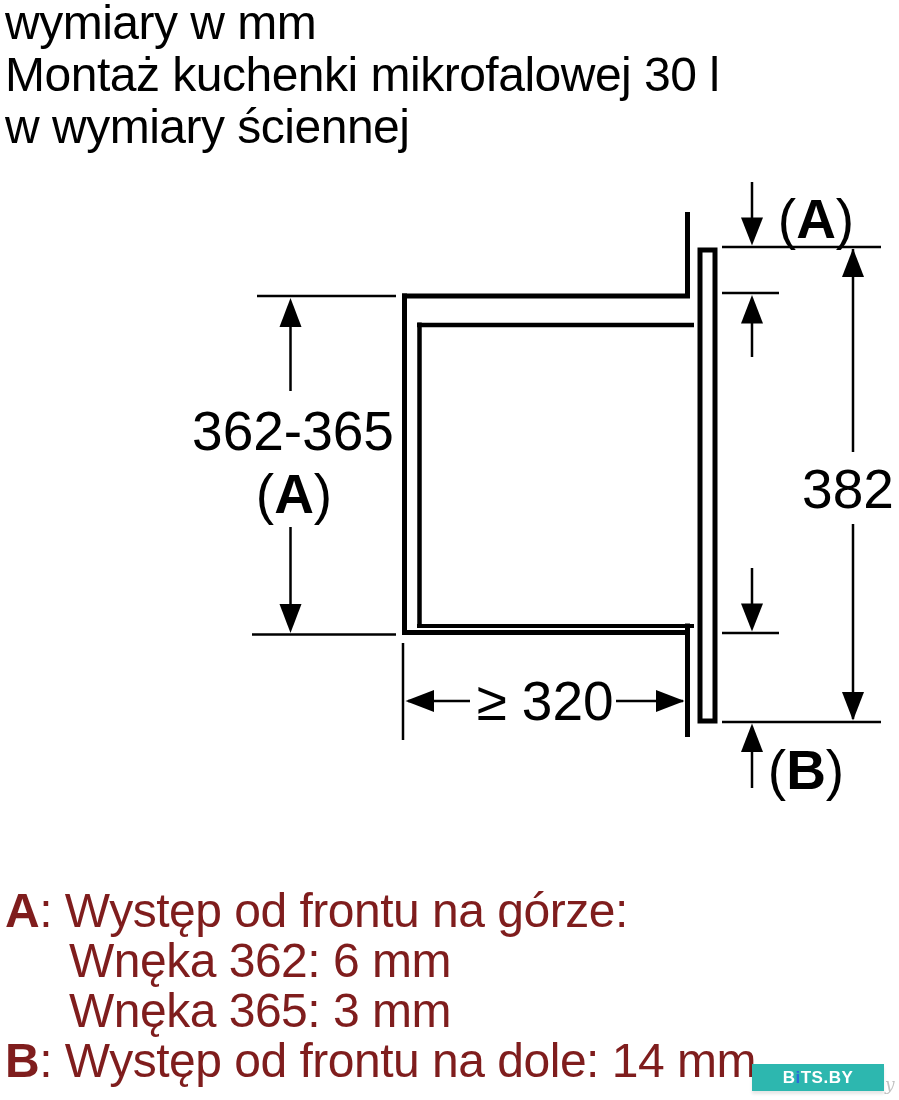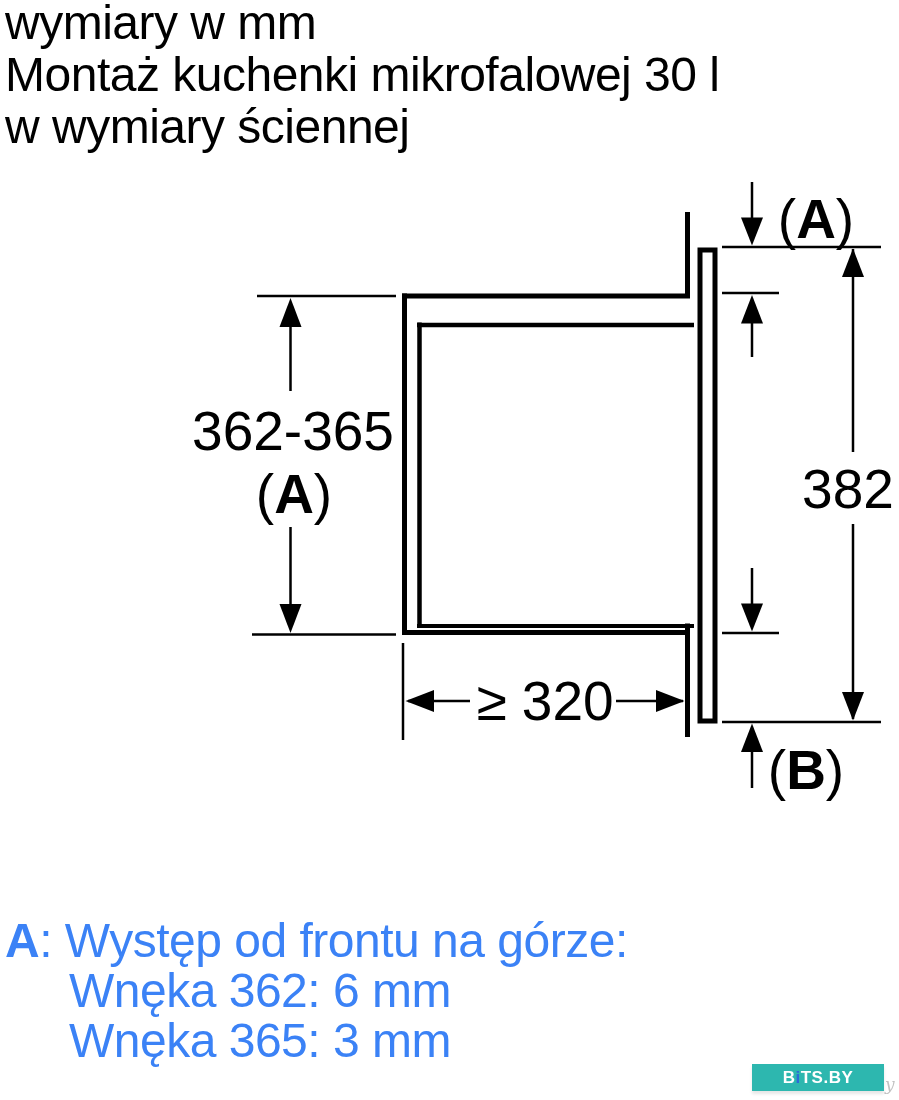--- a/index.html
+++ b/index.html
@@ -19,22 +19,22 @@
   .outline{stroke:#000;fill:none;}
   .dimline{stroke:#000;stroke-width:2.5;fill:none;}
   .arrowhead{fill:#000;stroke:none;}
   .dim-text{
     font-family:"Liberation Sans", sans-serif;
     font-size:55px;fill:#000;
   }
   .b{font-weight:bold;}
   
   .notes{
-    position:absolute;left:5px;top:916px;
-    font-size:48px;line-height:50px;letter-spacing:-0.5px;color:#3b82f6;
+    position:absolute;left:5px;top:886px;
+    font-size:48px;line-height:50px;letter-spacing:-0.5px;color:#7f1d1d;
     white-space:nowrap;
   }
   .notes .indent{margin-left:64px;}
   
   .watermark{
     position:absolute;left:752px;top:1064px;width:132px;height:27px;
     background:#2db7af;
     display:flex;align-items:center;justify-content:center;
     font-size:17px;font-weight:bold;color:#ffffff;letter-spacing:0.5px;
     box-shadow:0 3px 3px rgba(0,0,0,0.10);
@@ -119,20 +119,21 @@
       <polygon class="arrowhead" points="405.5,701 434,690 434,712"></polygon>
       <polygon class="arrowhead" points="684.5,701 656,690 656,712"></polygon>
       <text class="dim-text" x="545" y="720" text-anchor="middle">≥ 320</text>
     </g>
   </svg>
 
   <div class="notes">
     <div><span class="b">A</span><span>: Występ od frontu na górze:</span></div>
     <div class="indent"><span>Wnęka 362: 6 mm</span></div>
     <div class="indent"><span>Wnęka 365: 3 mm</span></div>
+    <div><span class="b">B</span><span>: Występ od frontu na dole: 14 mm</span></div>
   </div>
 
   <div class="corner-scribble">y</div>
   <div class="watermark">
     <span>B</span>
       <span class="accent">i</span>
       <span>TS.BY</span>
   </div>
 
 </div>

